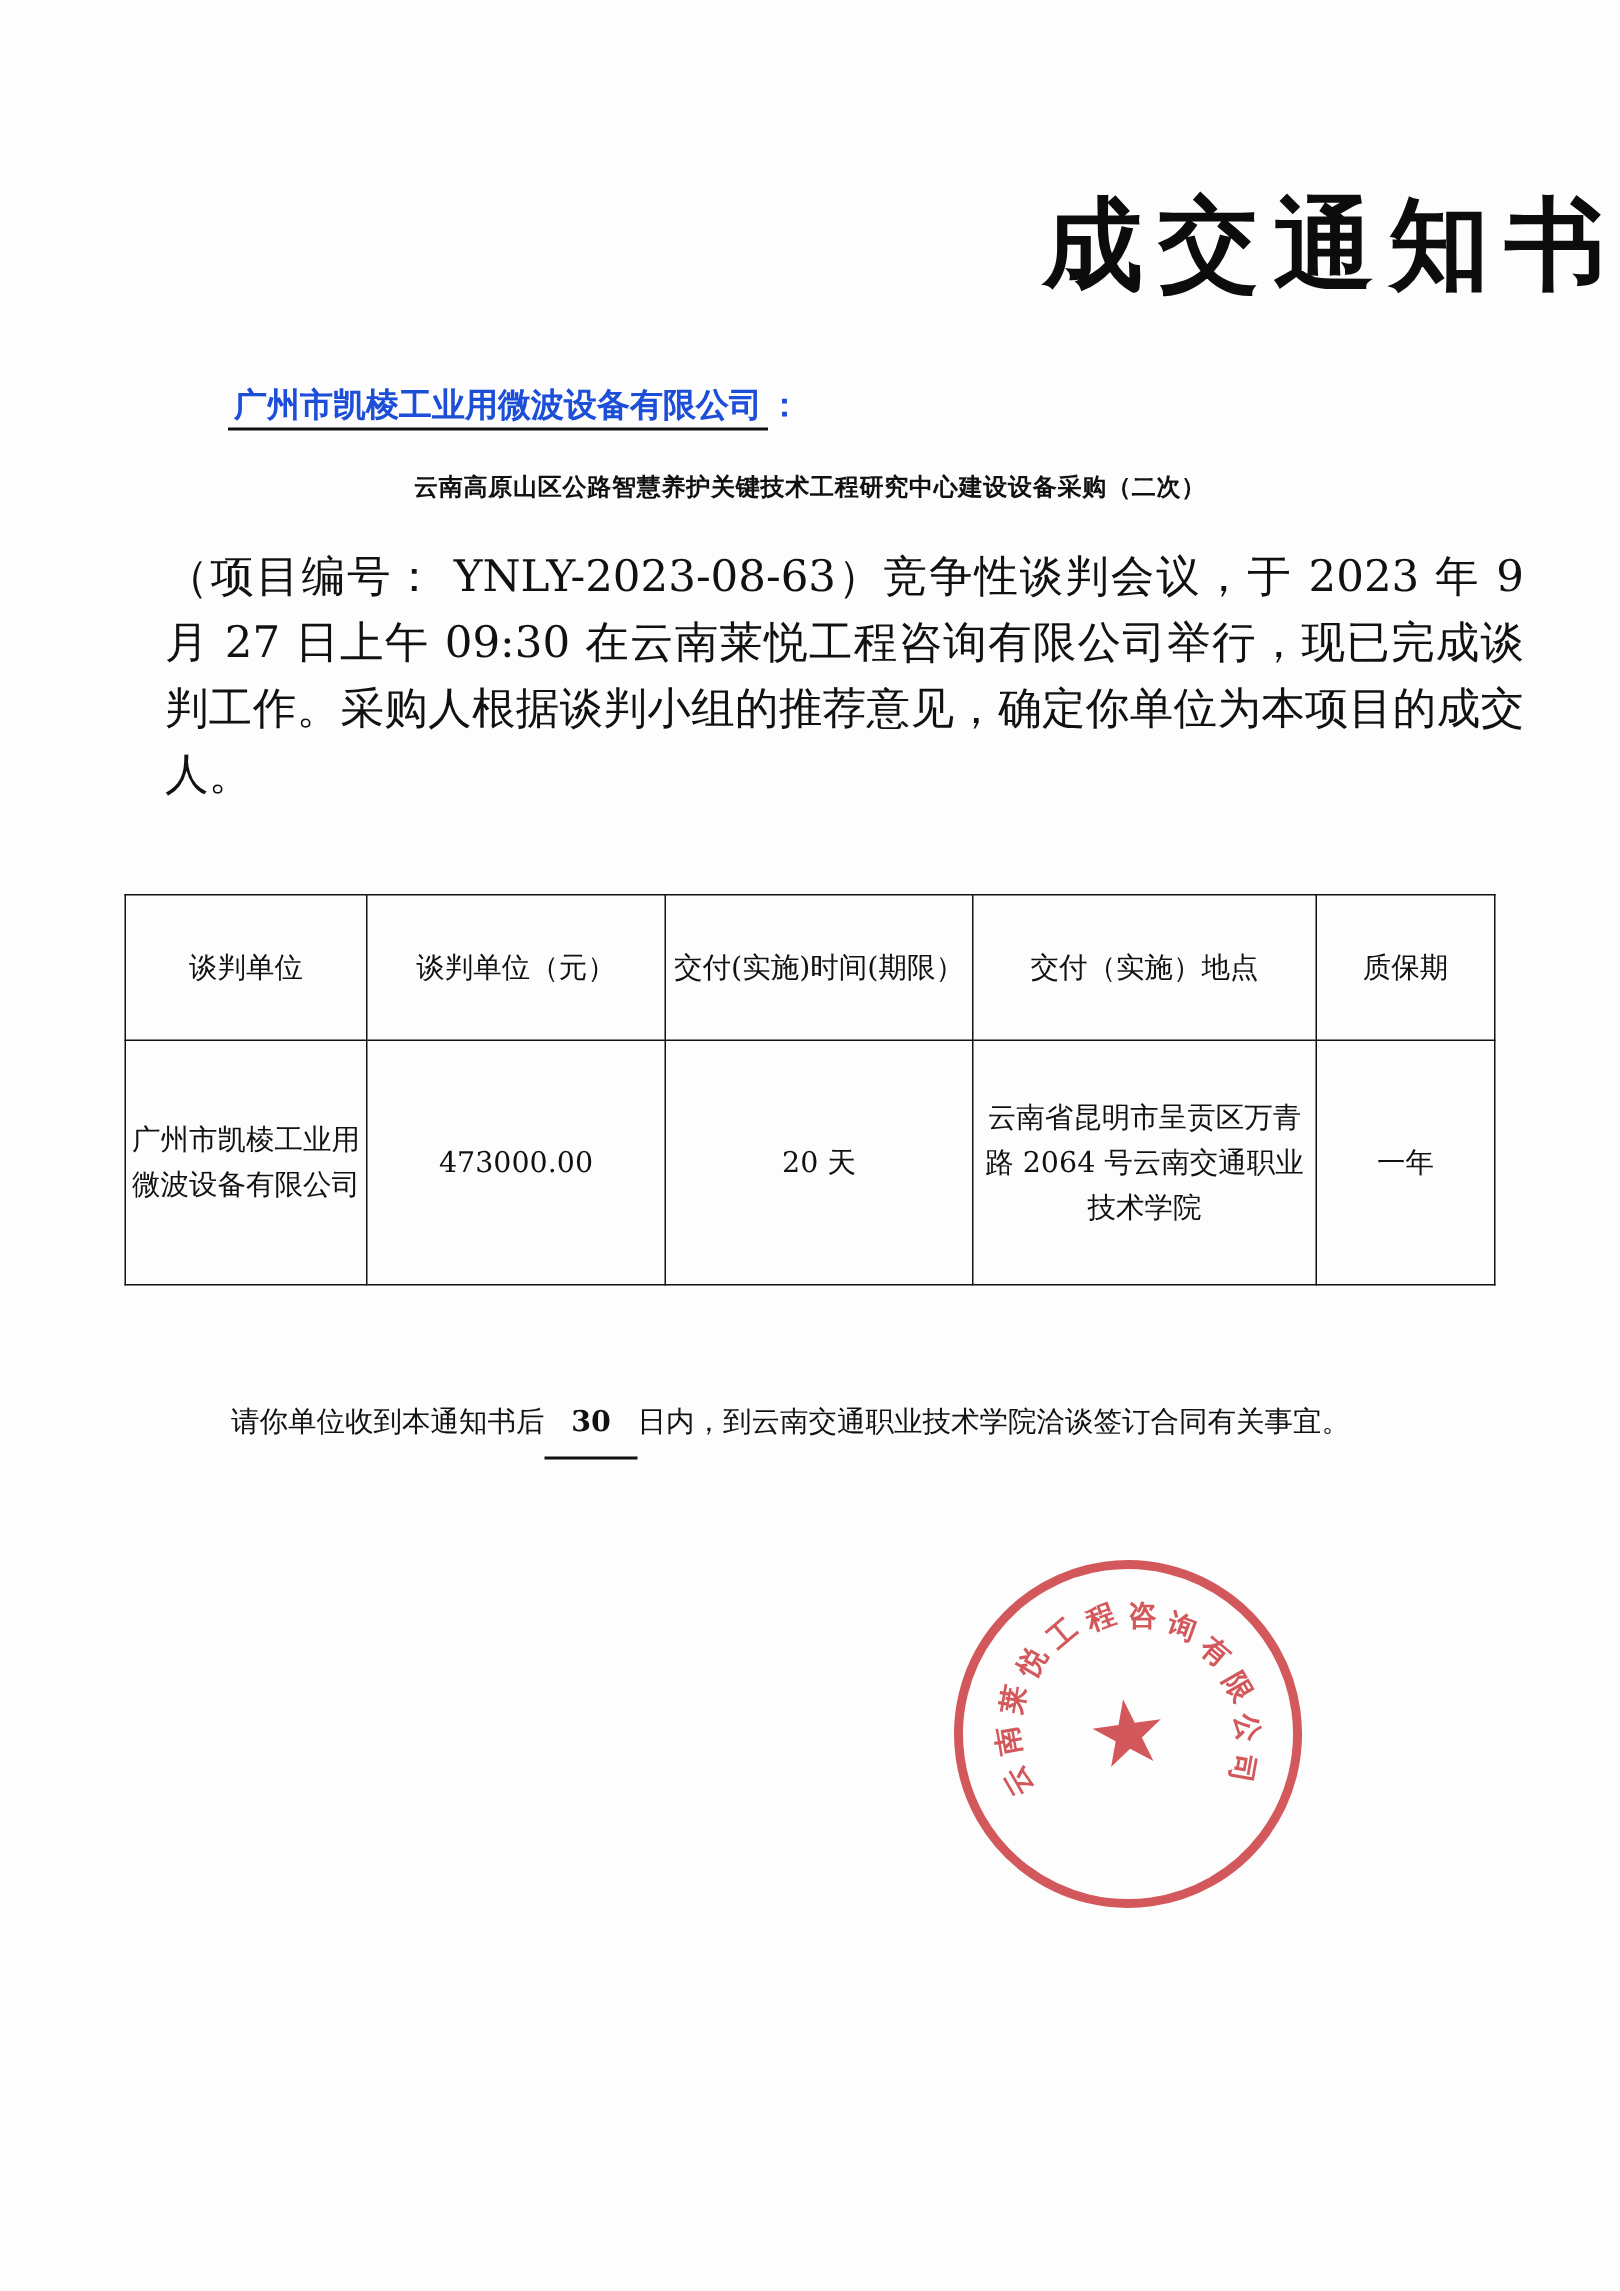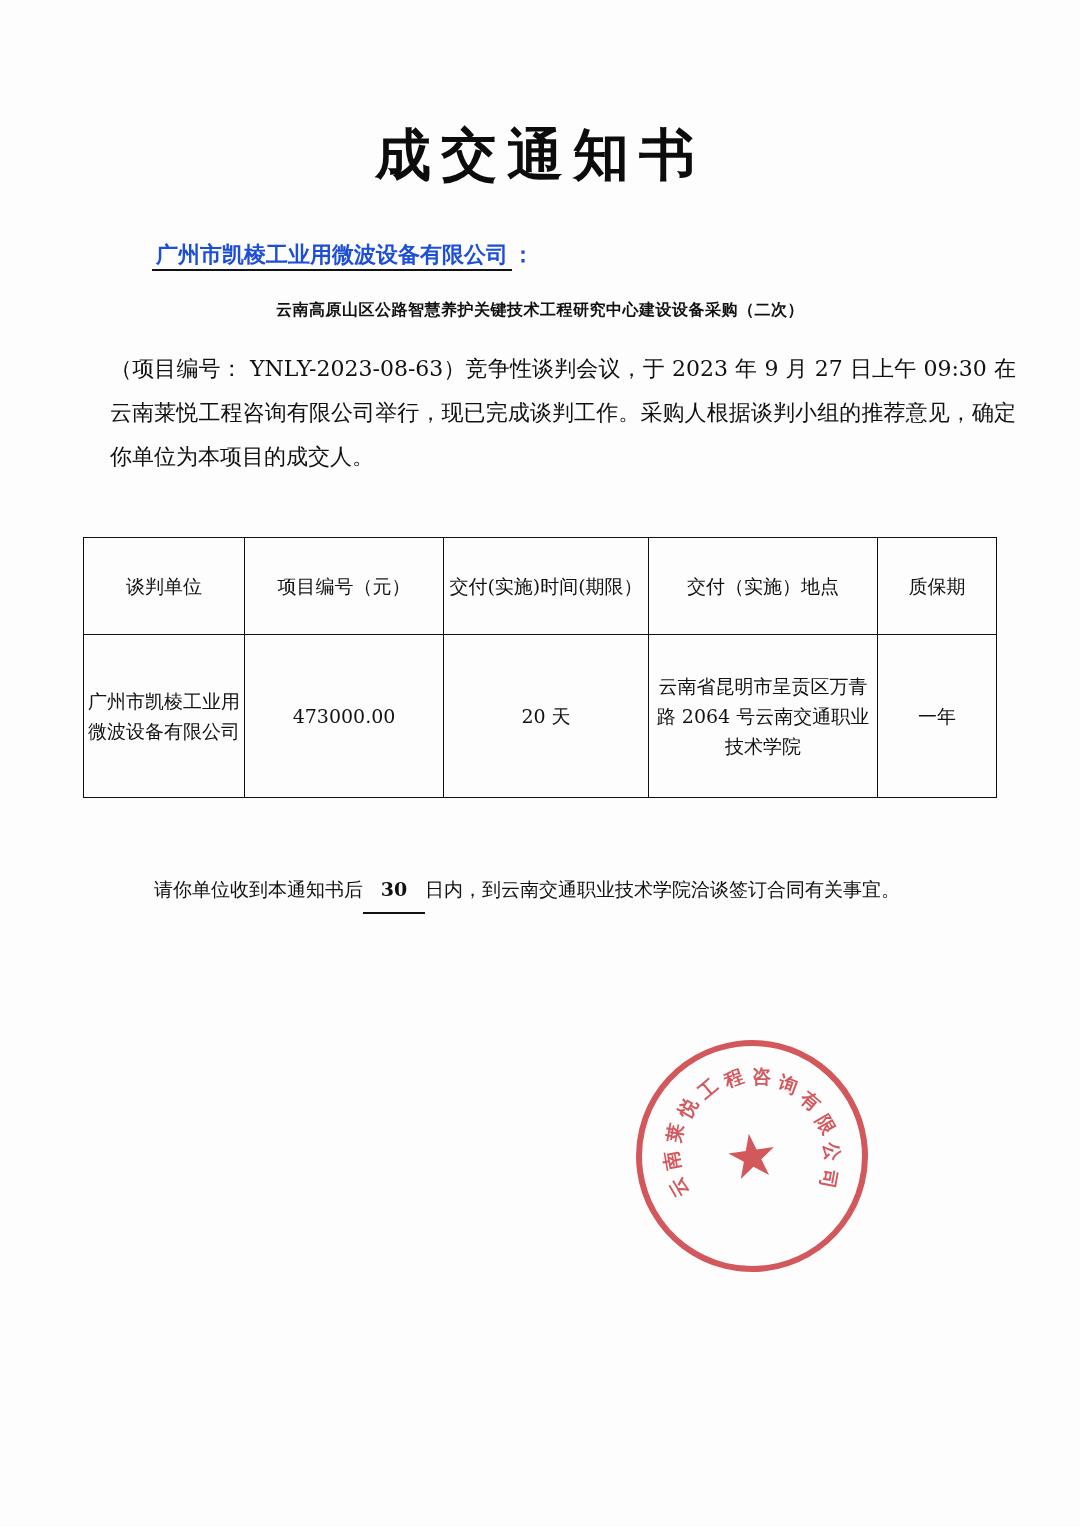--- a/index.html
+++ b/index.html
@@ -13,22 +13,22 @@
   }
   .page {
     position: relative;
     width: 1080px;
     height: 1527px;
     margin: 0 auto;
     background: #fdfdfd;
     overflow: hidden;
   }
   .doc-title {
-    text-align: center;
-    font-size: 56px;
+    text-align: right;
+    font-size: 67px;
     font-weight: 700;
     letter-spacing: 10px;
     margin: 118px 0 0 0;
     font-family: "DejaVu Serif", "Liberation Serif", serif;
     color: #0c0c0c;
   }
   .addressee {
     margin: 46px 0 0 152px;
     font-size: 22px;
     font-weight: 700;
@@ -40,21 +40,21 @@
   }
   .project-name {
     margin: 30px 0 0 0;
     text-align: center;
     font-size: 16px;
     font-weight: 700;
     letter-spacing: 0.5px;
   }
   .body-para {
     margin: 26px 64px 0 110px;
-    font-size: 22px;
+    font-size: 29px;
     line-height: 44px;
     text-align: justify;
     text-indent: 0;
   }
   table.main-table {
     width: 868px;
     margin: 58px auto 0 auto;
     border-collapse: collapse;
     table-layout: fixed;
   }
@@ -158,21 +158,21 @@
   </div>
 
   <div class="project-name">云南高原山区公路智慧养护关键技术工程研究中心建设设备采购（二次）</div>
 
   <div class="body-para">（项目编号： YNLY-2023-08-63）竞争性谈判会议，于 2023 年 9 月 27 日上午 09:30 在云南莱悦工程咨询有限公司举行，现已完成谈判工作。采购人根据谈判小组的推荐意见，确定你单位为本项目的成交人。</div>
 
   <table class="main-table">
     <thead>
       <tr>
         <td class="col1">谈判单位</td>
-        <td class="col2">项目编号（元）</td>
+        <td class="col2">谈判单位（元）</td>
         <td class="col3">交付(实施)时间(期限）</td>
         <td class="col4">交付（实施）地点</td>
         <td class="col5">质保期</td>
       </tr>
     </thead>
     <tbody>
       <tr>
         <td class="col1">广州市凯棱工业用微波设备有限公司</td>
         <td class="col2">473000.00</td>
         <td class="col3">20 天</td>

